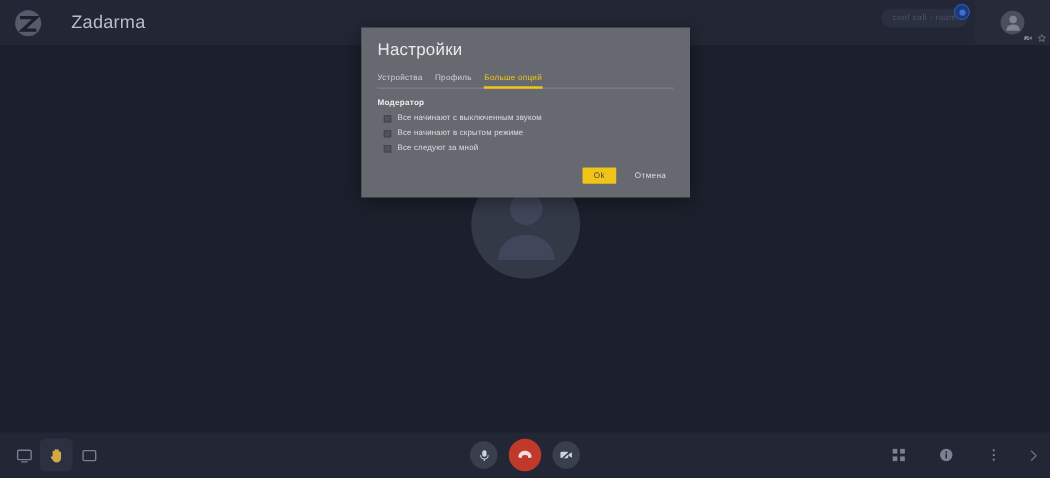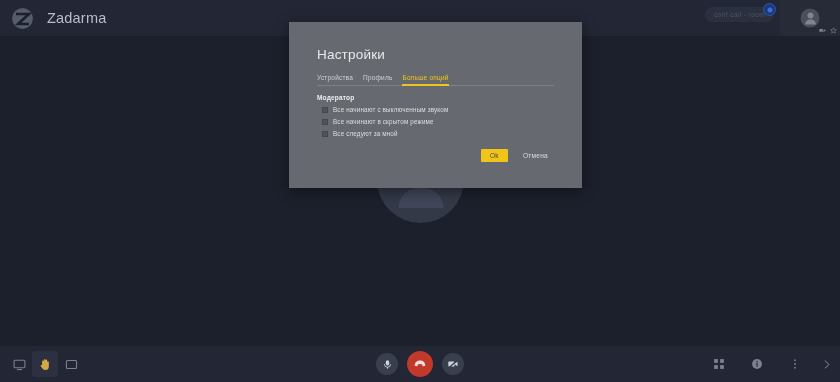--- a/index.html
+++ b/index.html
@@ -28,21 +28,21 @@
     left: 0; top: 0;
     width: 840px; height: 36px;
     background: #232735;
     display: flex;
     align-items: center;
     z-index: 5;
   }
   .brand {
     display: flex;
     align-items: center;
-    gap: 14px;
+    gap: 24px;
     margin-left: 12px;
   }
   .brand-mark {
     width: 21px; height: 21px;
     border-radius: 50%;
     background: #4c5261;
     position: relative;
     overflow: hidden;
     flex: none;
   }
@@ -221,21 +221,21 @@
   }
 
   
   .overlay-dialog {
     position: absolute;
     left: 289px; top: 22px;
     width: 263px;
     background: #66696f;
     box-shadow: 0 3px 14px rgba(0,0,0,.45);
     z-index: 40;
-    padding: 15px;
+    padding: 0;
   }
   .dlg-title {
     font-size: 13.5px;
     color: #e8e9ec;
     padding: 10px 13px 0 13px;
     letter-spacing: .2px;
   }
   .tabs {
     display: flex;
     align-items: flex-end;

